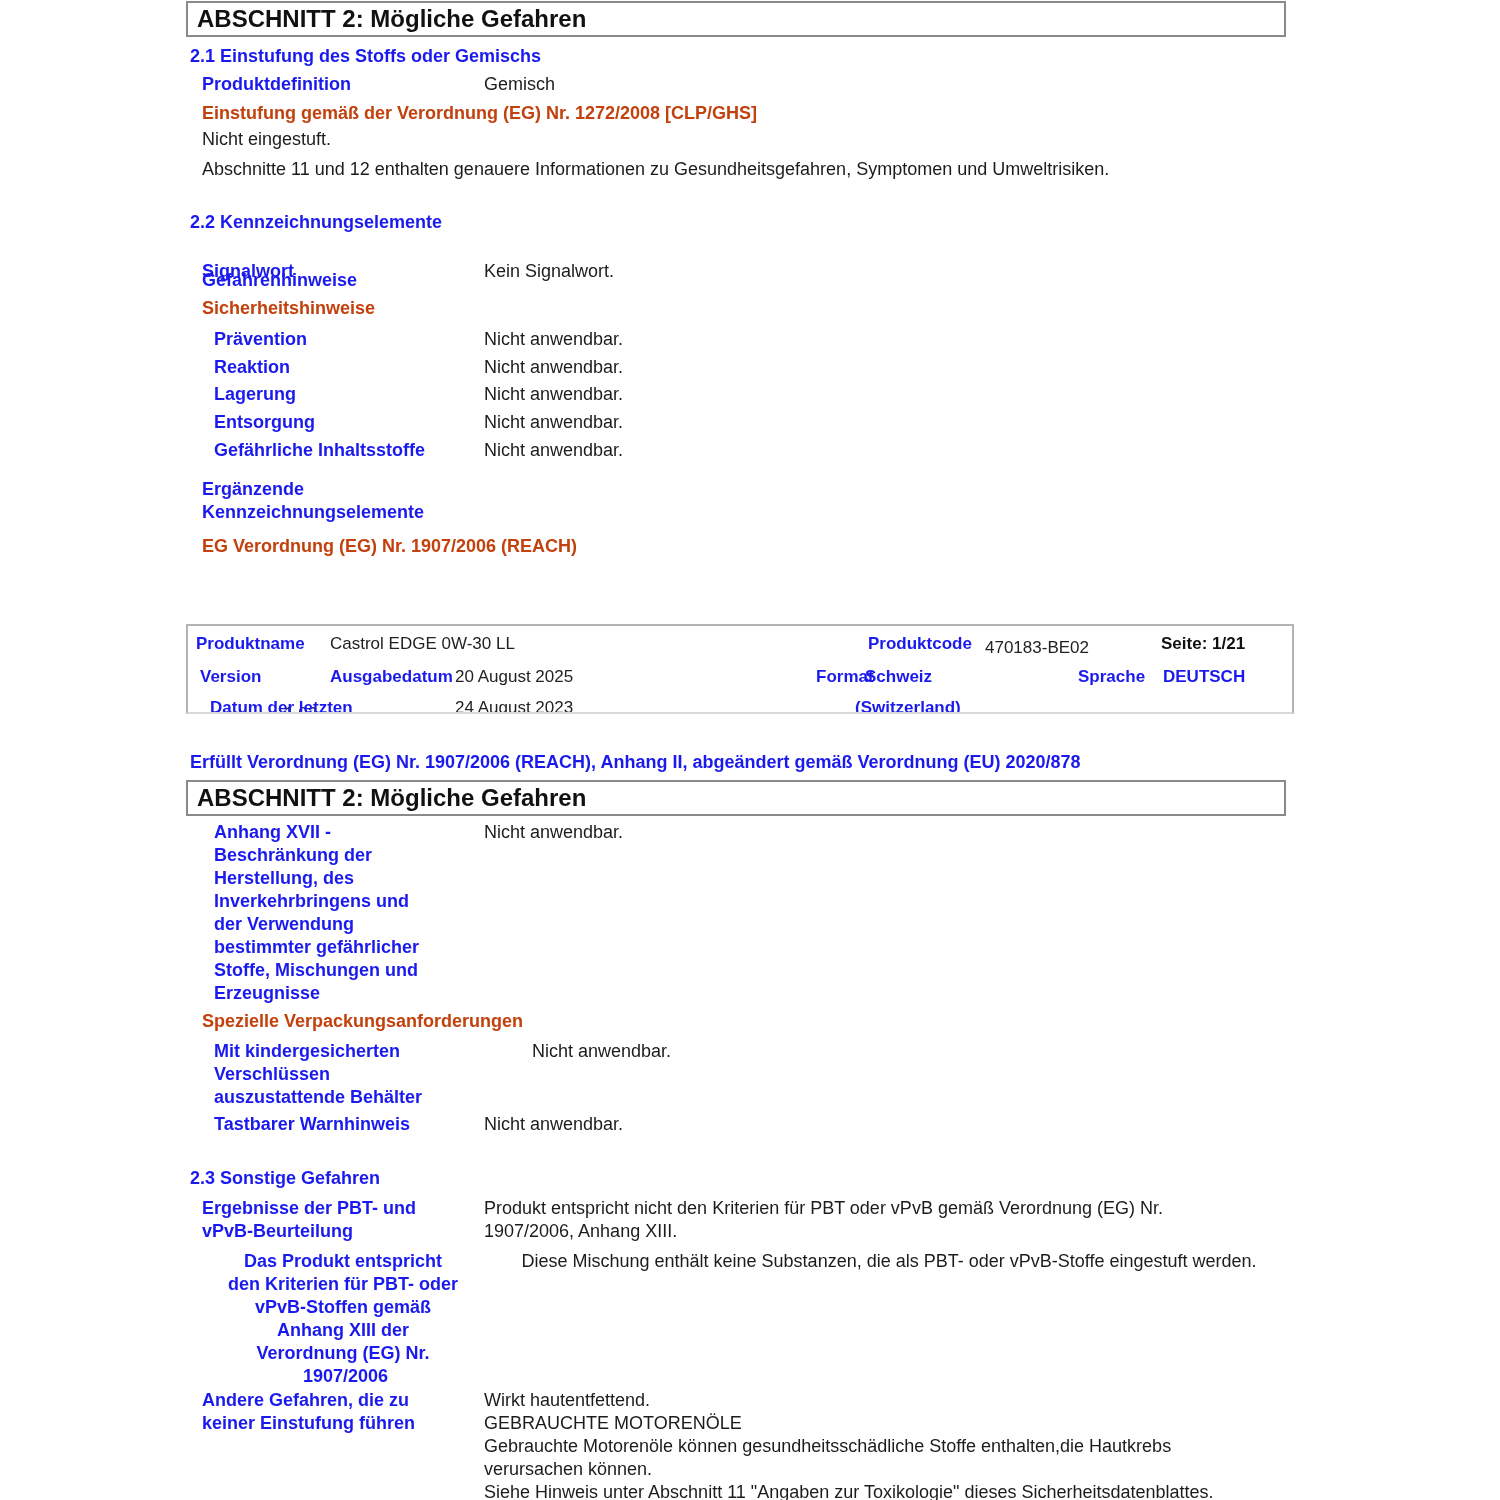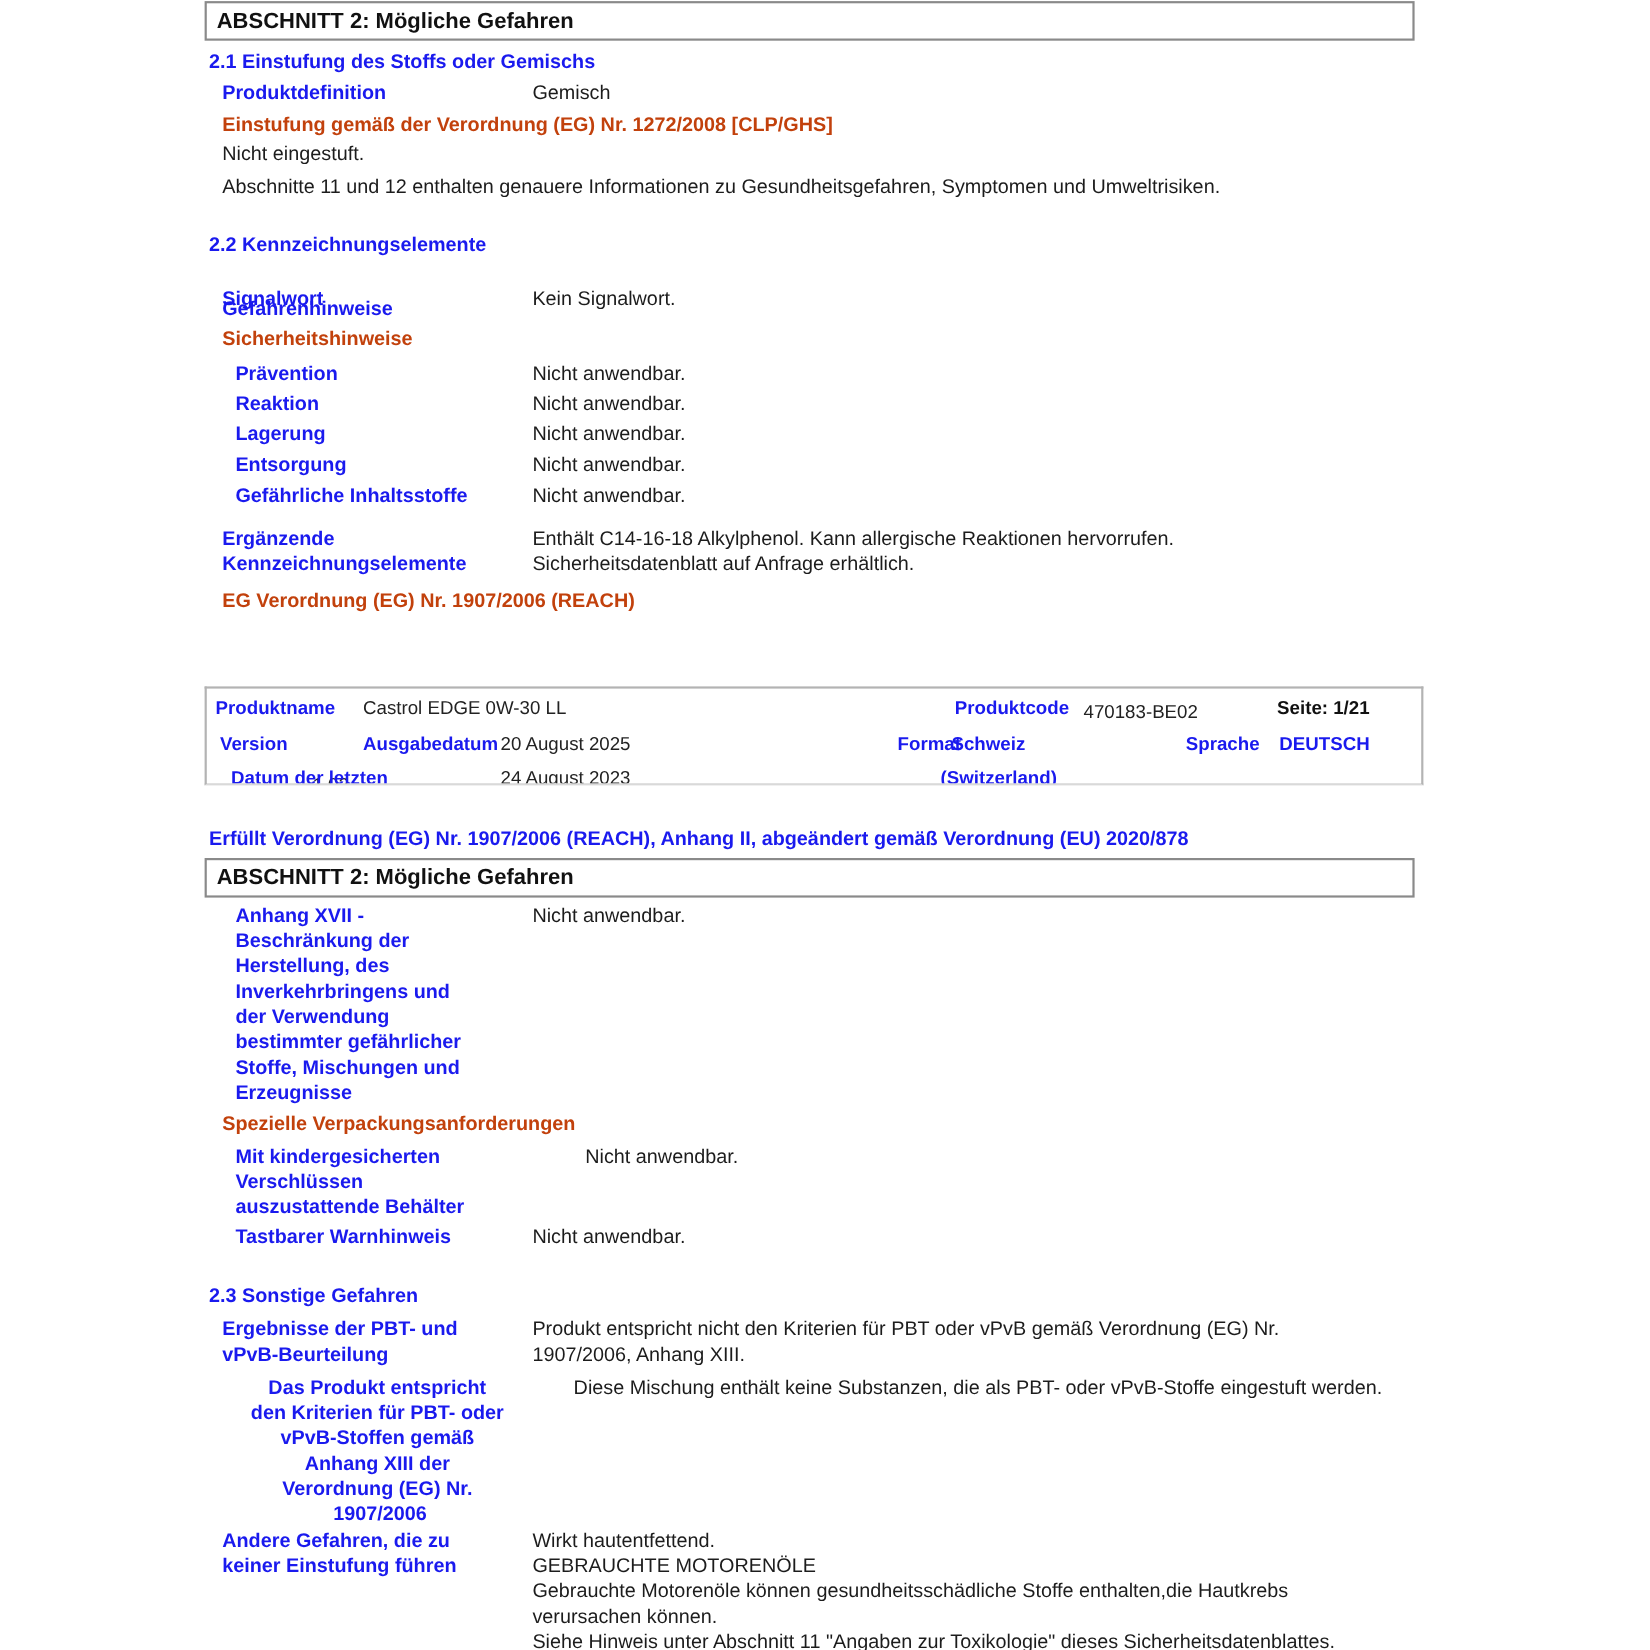--- a/index.html
+++ b/index.html
@@ -10,21 +10,21 @@
     overflow:hidden;
   }
   .abs{position:absolute;}
   .section-box{
     left:186px;width:1087px;height:30px;
     border:2px solid #8a8a8a;
     padding:1px 0 1px 9px;
     background:#fff;
   }
   .section-box .title{
-    font-size:20px;font-weight:bold;line-height:30px;color:#111;
+    font-size:24px;font-weight:bold;line-height:30px;color:#111;
     white-space:nowrap;
   }
   .h-section{font-size:18px;font-weight:bold;color:#1a1aee;white-space:nowrap;}
   .row{display:flex;align-items:flex-start;}
   .row.from202{left:202px;width:1092px;}
   .row.from214{left:214px;width:1080px;}
   .row.from202 .lbl{width:282px;}
   .row.from214 .lbl{width:270px;}
   .lbl{flex-shrink:0;color:#1a1aee;font-weight:bold;white-space:pre-wrap;}
   .val{flex:1;color:#1c1c1c;white-space:pre-wrap;}
@@ -95,22 +95,20 @@
 </div>
 
 <div class="abs row from214" style="top:439px;">
   <span class="lbl">Gefährliche Inhaltsstoffe</span>
   <span class="val">Nicht anwendbar.</span>
 </div>
 
 <div class="abs row from202" style="top:478px;">
   <span class="lbl">Ergänzende
 Kennzeichnungselemente</span>
-  <span class="val">Enthält C14-16-18 Alkylphenol. Kann allergische Reaktionen hervorrufen.
-Sicherheitsdatenblatt auf Anfrage erhältlich.</span>
 </div>
 
 <div class="abs linklike" style="left:202px;top:535px;">EG Verordnung (EG) Nr. 1907/2006 (REACH)</div>
 
 <div class="abs footer-box">
   <span class="fb-blue" style="left:8px;top:8px;">Produktname</span>
   <span class="fb-black" style="left:142px;top:8px;">Castrol EDGE 0W-30 LL</span>
   <span class="fb-blue" style="left:680px;top:8px;">Produktcode</span>
   <span class="fb-black" style="left:797px;top:12px;">470183-BE02</span>
   <span class="fb-bold" style="left:973px;top:8px;">Seite: 1/21</span>

